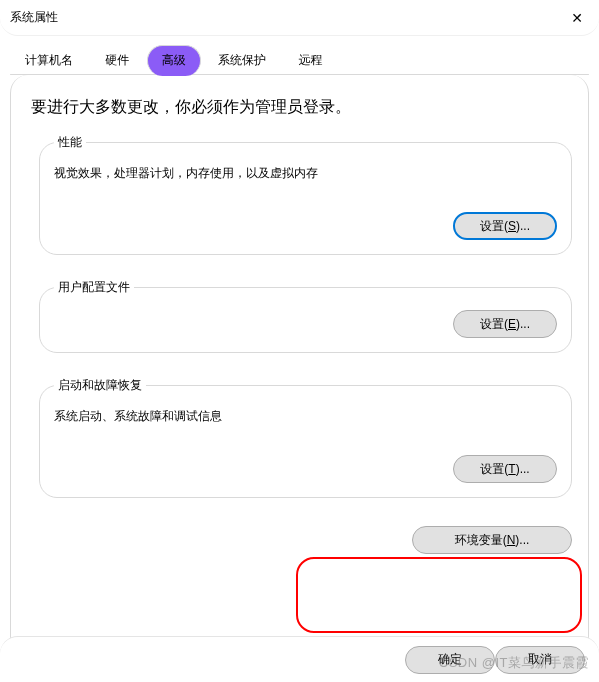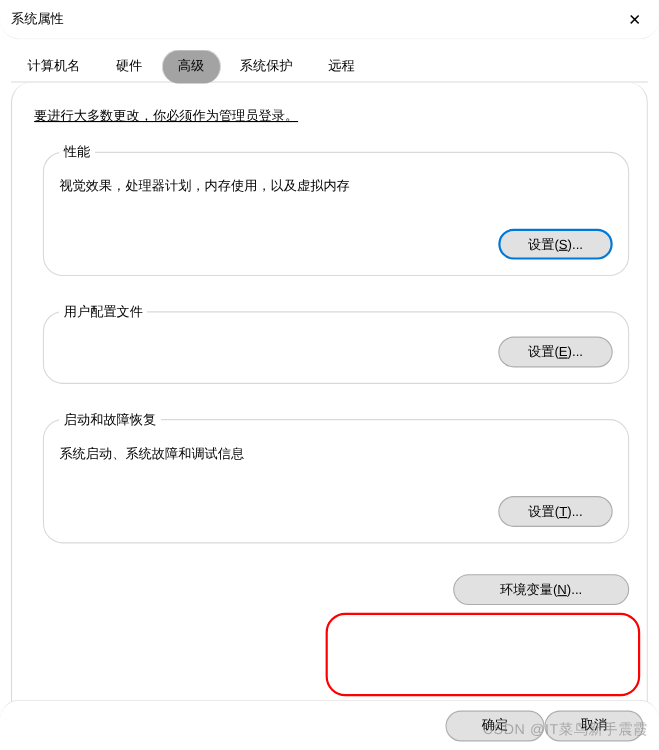--- a/index.html
+++ b/index.html
@@ -56,36 +56,35 @@
       border-bottom: none;
       margin-right: -1px;
       cursor: pointer;
       font-size: 12px;
       line-height: 16px;
       vertical-align: bottom;
       color: #000;
     }
     .tab.active {
       border-color: #d9d9d9;
-      background: #a3a3a3;
+      background: #8b5cf6;
       z-index: 2;
       bottom: -1px;
       padding-bottom: 8px;
     }
     .panel {
       border: 1px solid #d9d9d9;
       border-top: none;
       padding: 18px 16px 14px;
       height: 592px;
       position: relative;
     }
     .intro {
       margin: 4px 0 16px 4px;
-      font-size: 12px;
-      text-decoration: underline;
+      font-size: 16px;
     }
     fieldset.group {
       border: 1px solid #d9d9d9;
       margin: 0 0 24px 12px;
       padding: 14px 14px 14px 14px;
       position: relative;
     }
     fieldset.group legend {
       padding: 0 4px;
       font-size: 12px;

